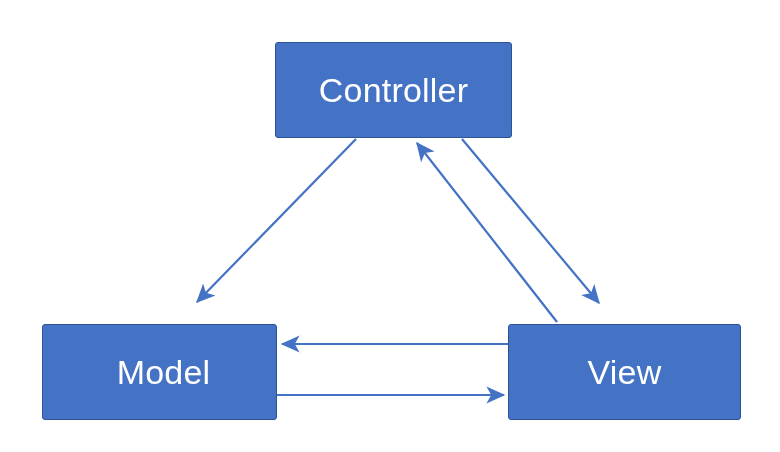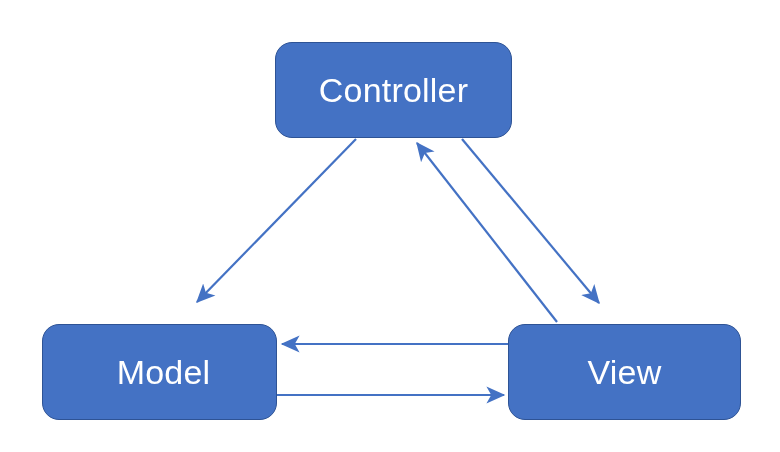--- a/index.html
+++ b/index.html
@@ -22,21 +22,21 @@
     left: 0;
     top: 0;
     width: 780px;
     height: 452px;
   }
   .node {
     position: absolute;
     box-sizing: border-box;
     background: #4472C4;
     border: 1px solid #2E5395;
-    border-radius: 17px;
+    border-radius: 3px;
     display: flex;
     align-items: center;
     justify-content: center;
     z-index: 3;
   }
   .node-label {
     color: #ffffff;
     font-family: "Liberation Sans", sans-serif;
     font-size: 34px;
     font-weight: 400;

